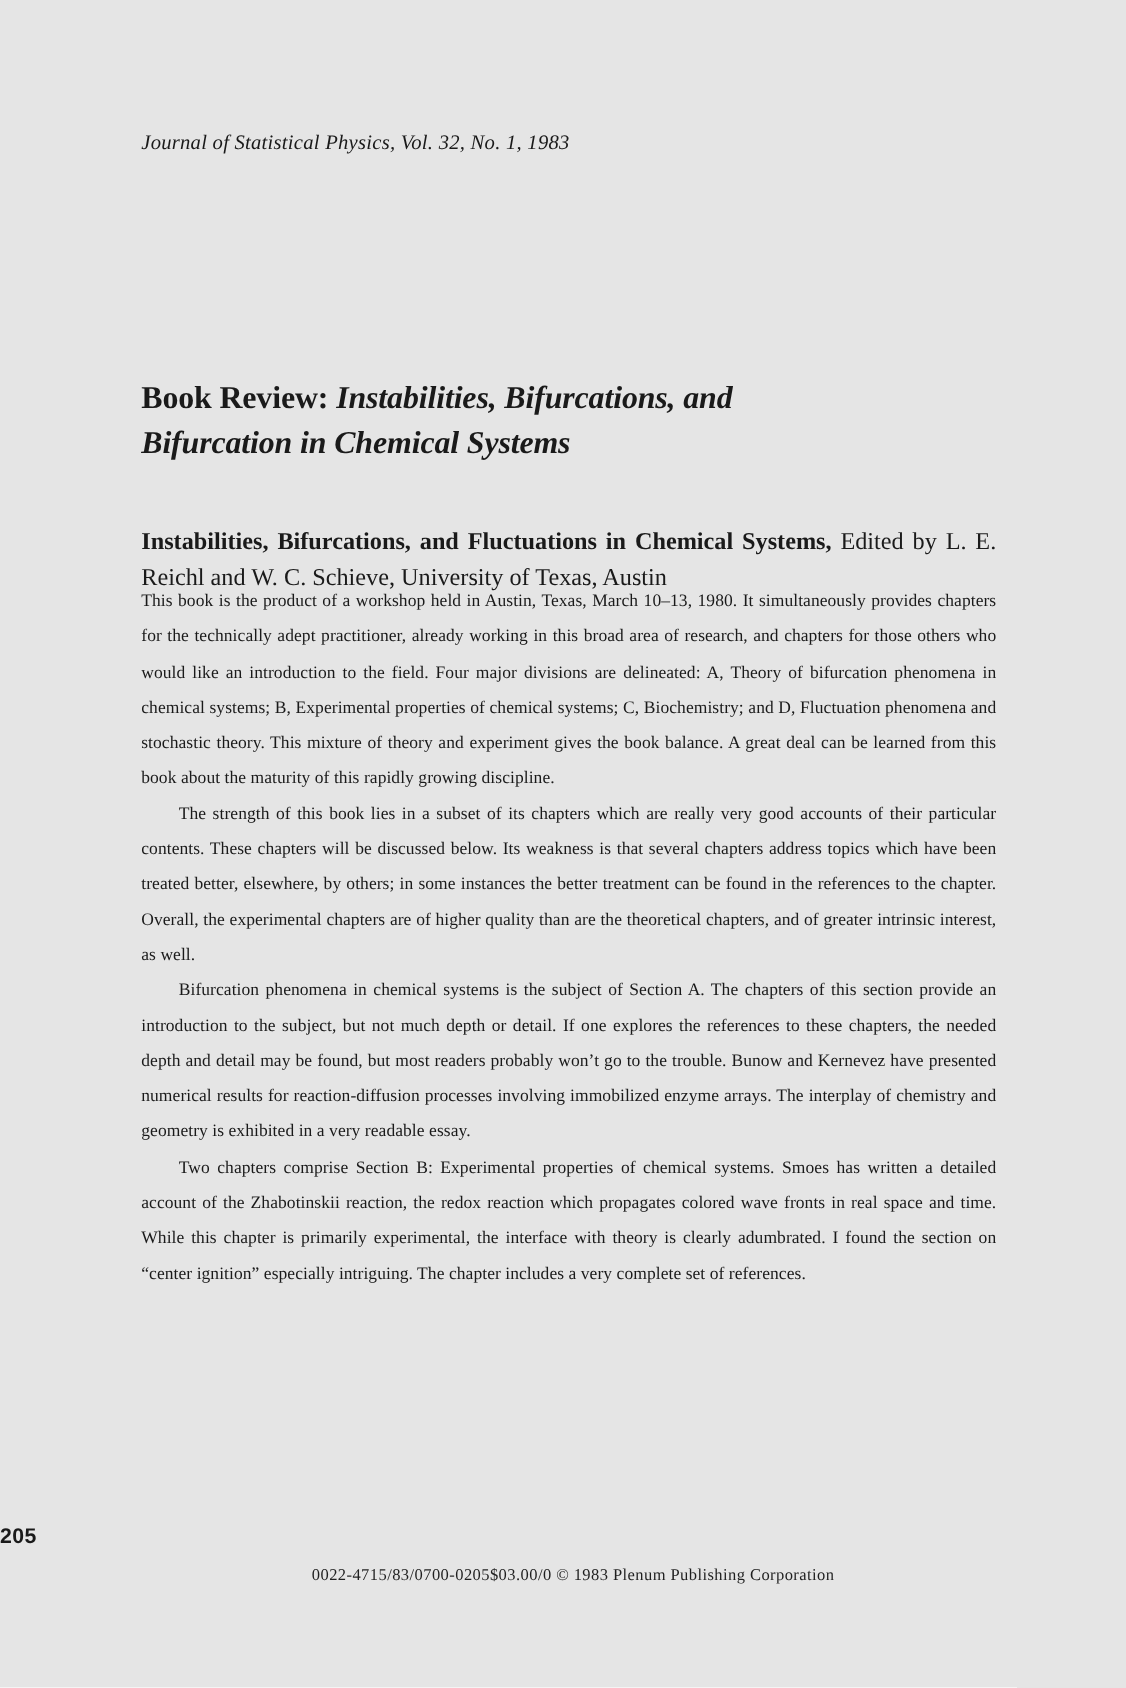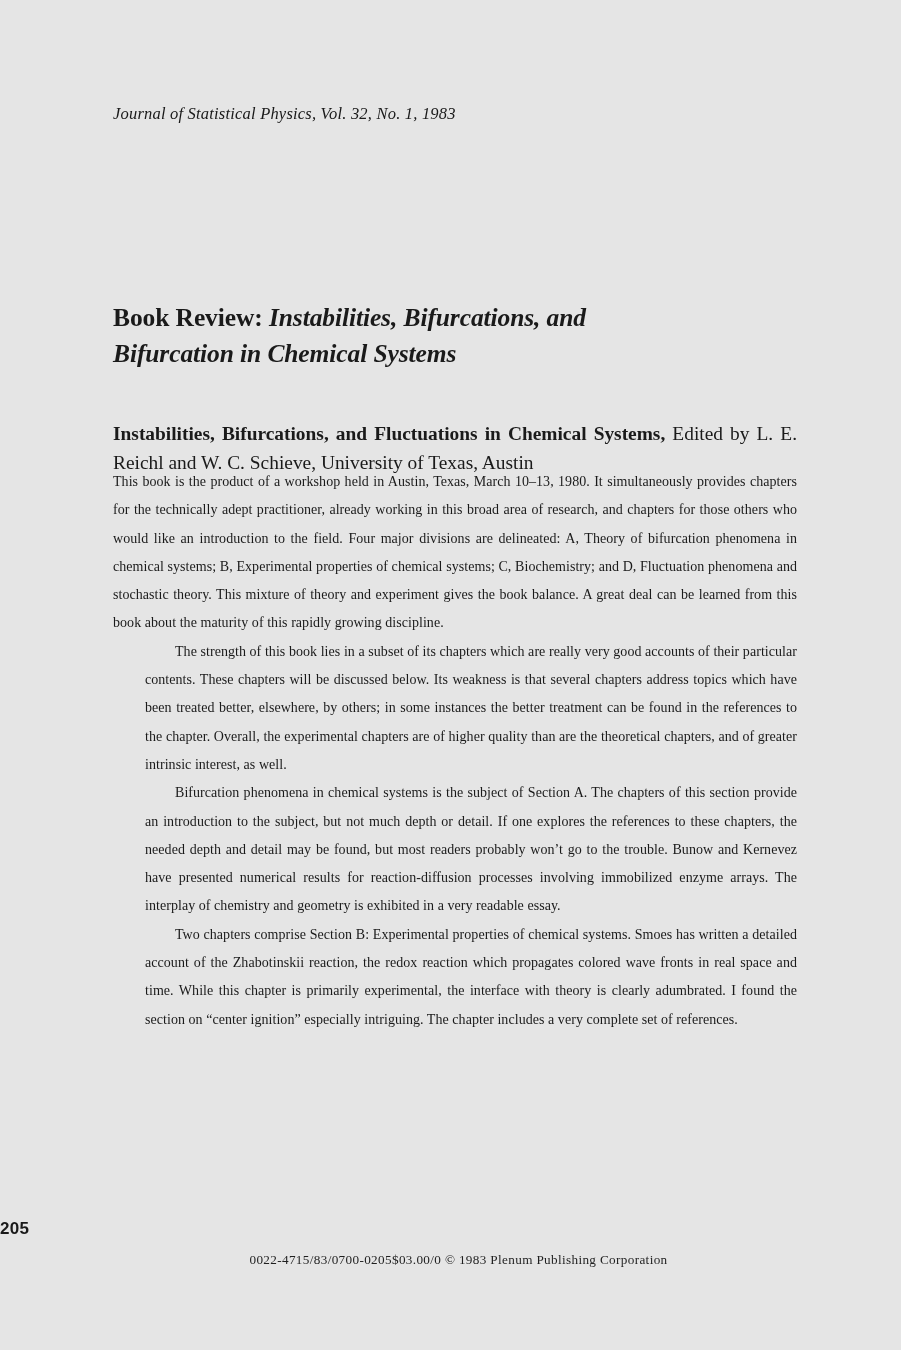--- a/index.html
+++ b/index.html
@@ -72,21 +72,20 @@
     text-align: justify;
     text-align-last: left;
     letter-spacing: 0.05px;
   }
   .body-copy p {
     margin: 0;
     text-indent: 0;
   }
   .body-copy p.indent {
     text-indent: 30px;
-    margin-left: 32px;
   }
 
   
   .folio {
     position: absolute;
     left: 0;
     right: 0;
     top: 1219px;
     text-align: left;
     font-family: "Liberation Sans", "DejaVu Sans", sans-serif;

